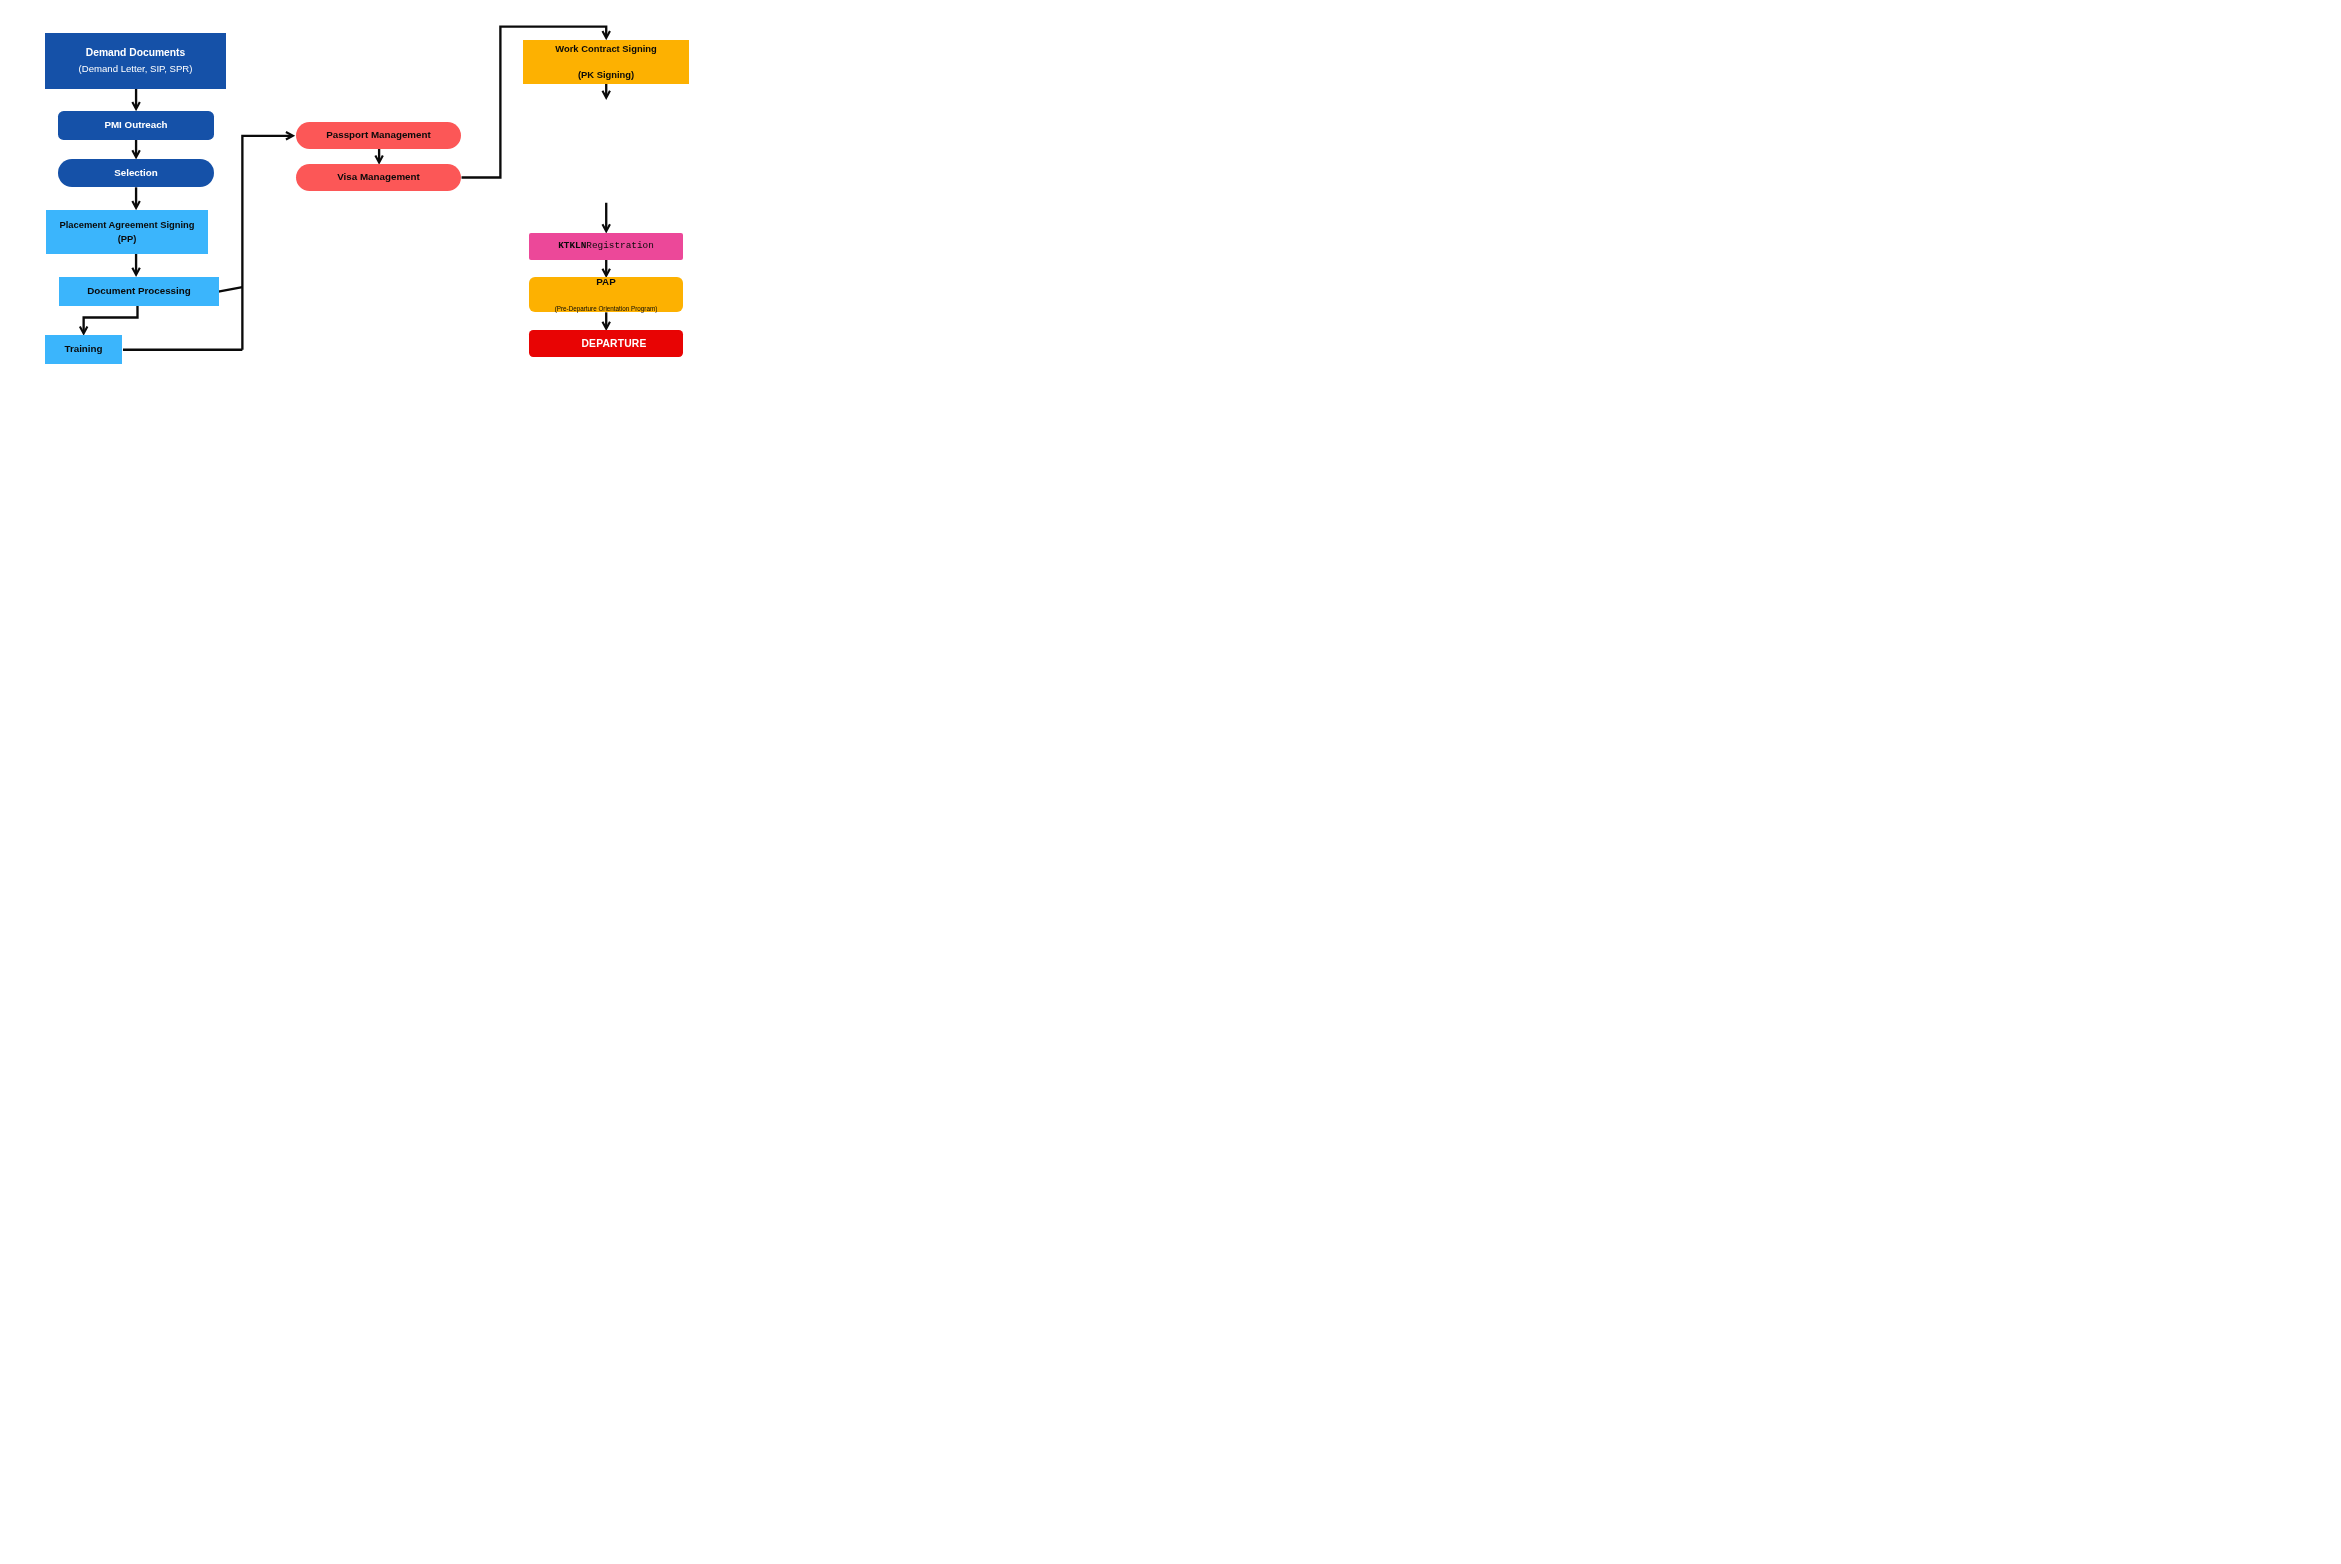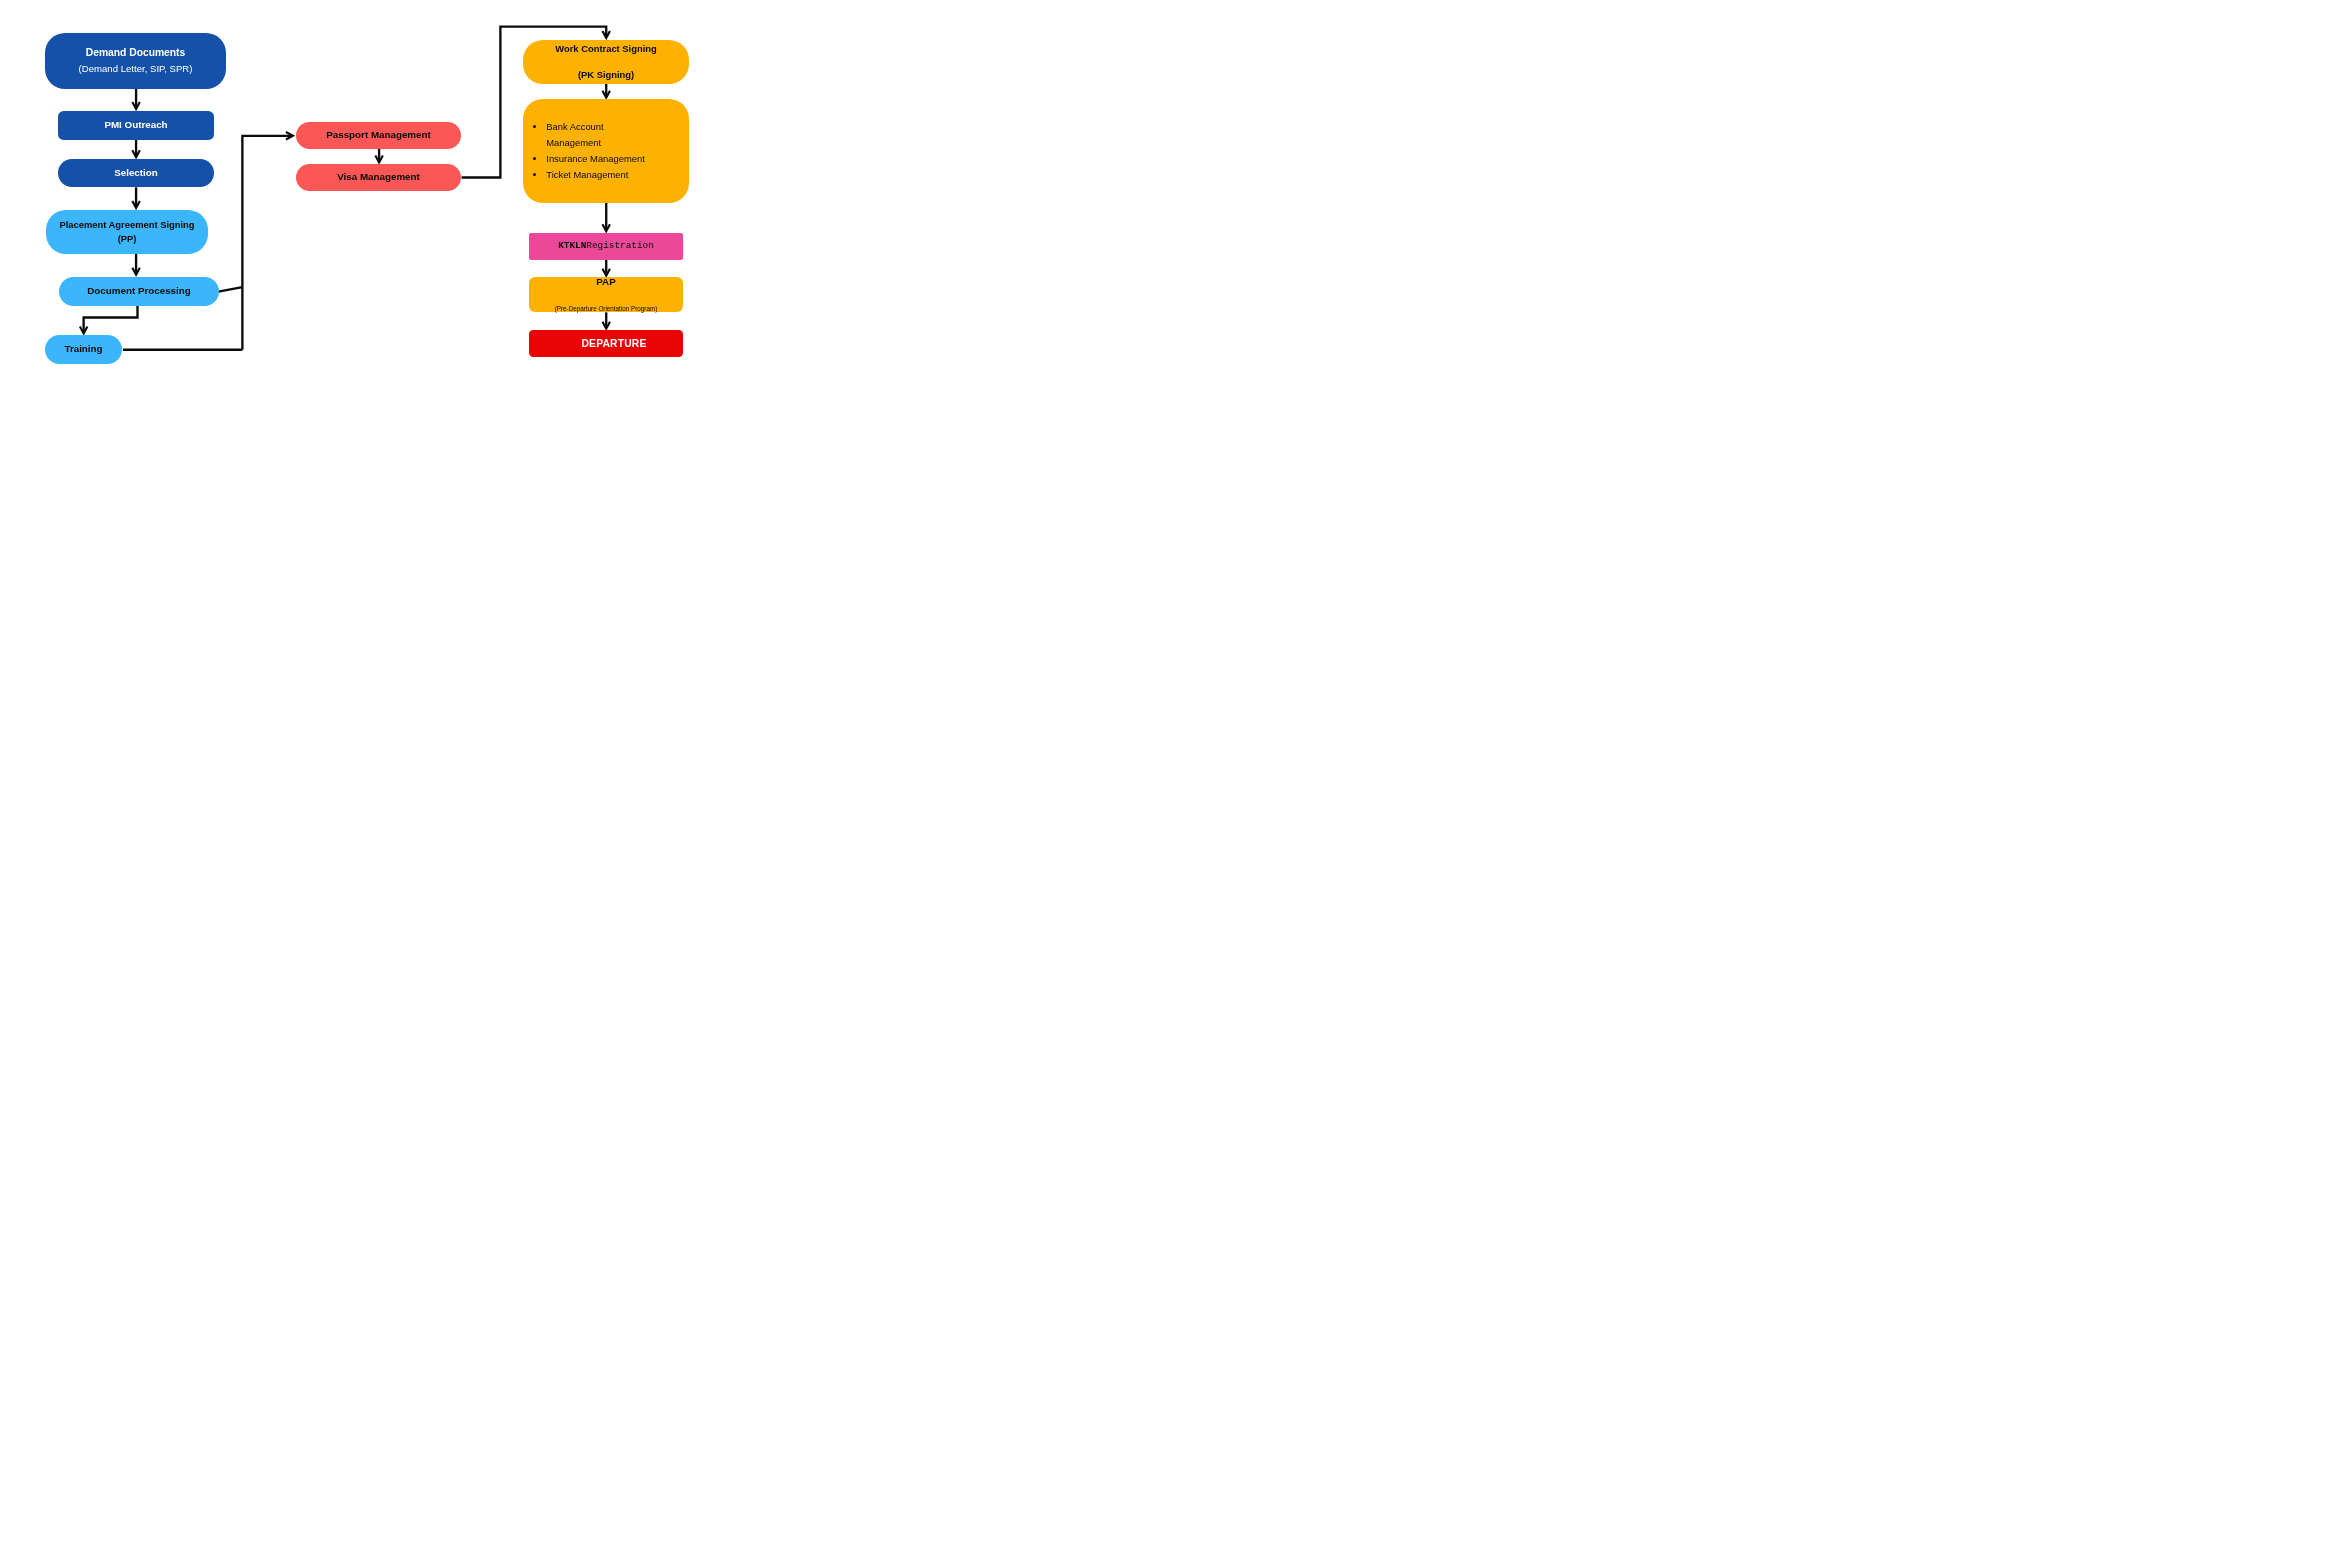--- a/index.html
+++ b/index.html
@@ -13,21 +13,20 @@
     overflow: hidden;
   }
   .node {
     position: absolute;
     display: flex;
     flex-direction: column;
     align-items: center;
     justify-content: center;
     text-align: center;
     line-height: 1.3;
-    border-radius: 20px;
   }
   .node.white-text { color: #ffffff; }
   .node.dark-text { color: #0a0a0a; }
   .t-bold { font-weight: 700; }
   .t-reg  { font-weight: 400; }
 
   
   .demand      { left: 45px;  top: 33px;  width: 181px; height: 56px; background: #1551A8; gap: 3.3px; }
   .demand .line1 { font-size: 10.3px; }
   .demand .line2 { font-size: 9.6px; }
@@ -141,27 +140,20 @@
 
   <div class="node visa dark-text t-bold">
     <div>Visa Management</div>
   </div>
 
   <div class="node wcs dark-text">
     <div class="line1 t-bold">Work Contract Signing</div>
     <div class="line2 t-bold">(PK Signing)</div>
   </div>
 
-  <div class="node postlist">
-    <ul>
-        <li>Bank Account Management</li>
-        <li>Insurance Management</li>
-        <li>Ticket Management</li>
-      </ul>
-  </div>
 
   <div class="node ktkln dark-text">
     <span class="t-bold">KTKLN</span>
       <span class="t-reg"> Registration</span>
   </div>
 
   <div class="node pap dark-text">
     <div class="line1 t-bold">PAP</div>
     <div class="line2 t-reg">(Pre-Departure Orientation Program)</div>
   </div>

